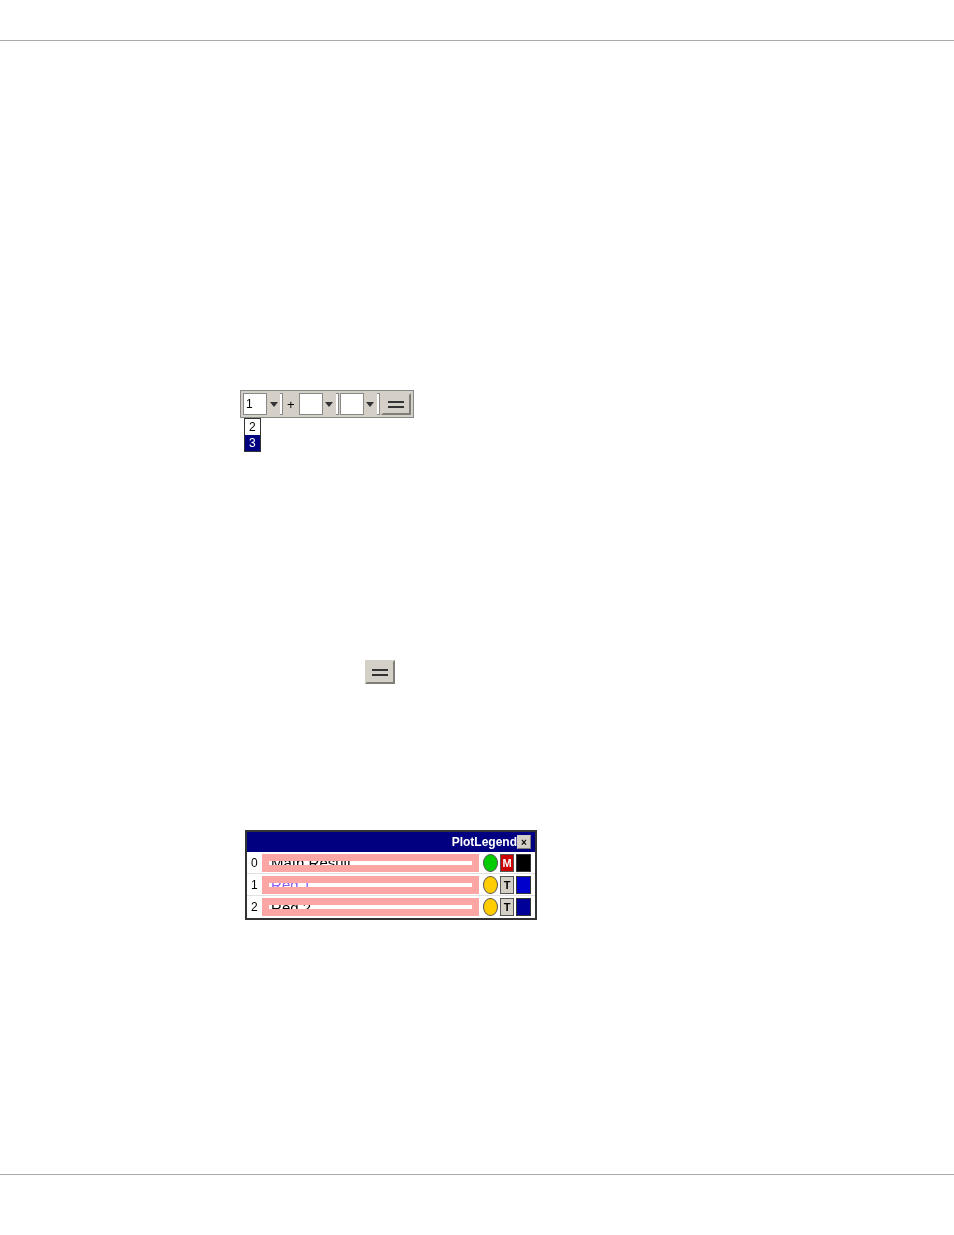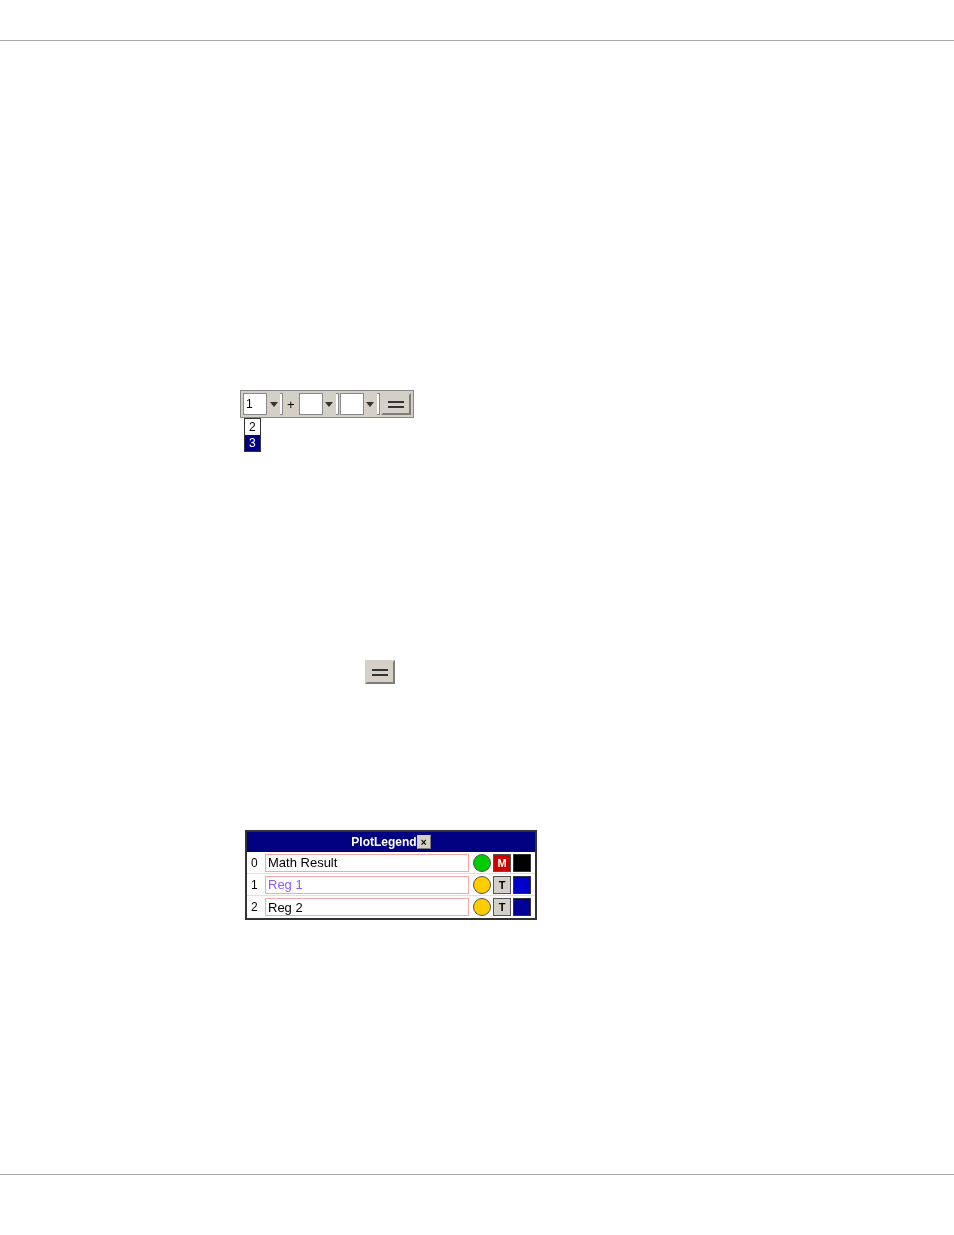--- a/index.html
+++ b/index.html
@@ -158,21 +158,21 @@
       background: #ffffff;
     }
 
     .plot-legend-titlebar {
       background: #000080;
       color: #ffffff;
       font-size: 12px;
       font-weight: bold;
       padding: 2px 4px;
       display: flex;
-      justify-content: center;
+      justify-content: flex-end;
       align-items: center;
       height: 20px;
     }
 
     .plot-legend-close {
       width: 14px;
       height: 14px;
       background: #d4d0c8;
       border: 1px outset #d4d0c8;
       display: flex;
@@ -197,22 +197,22 @@
     }
 
     .legend-index {
       width: 14px;
       font-size: 12px;
       color: #000;
     }
 
     .legend-name {
       flex: 1;
-      font-size: 13px;
-      border: 1px solid #fca5a5;
+      font-size: 15px;
+      border: 7px solid #fca5a5;
       padding: 0 2px;
       height: 18px;
       background: #fff;
     }
 
     .legend-name.grayed {
       color: #888;
     }
 
     .legend-circle {

